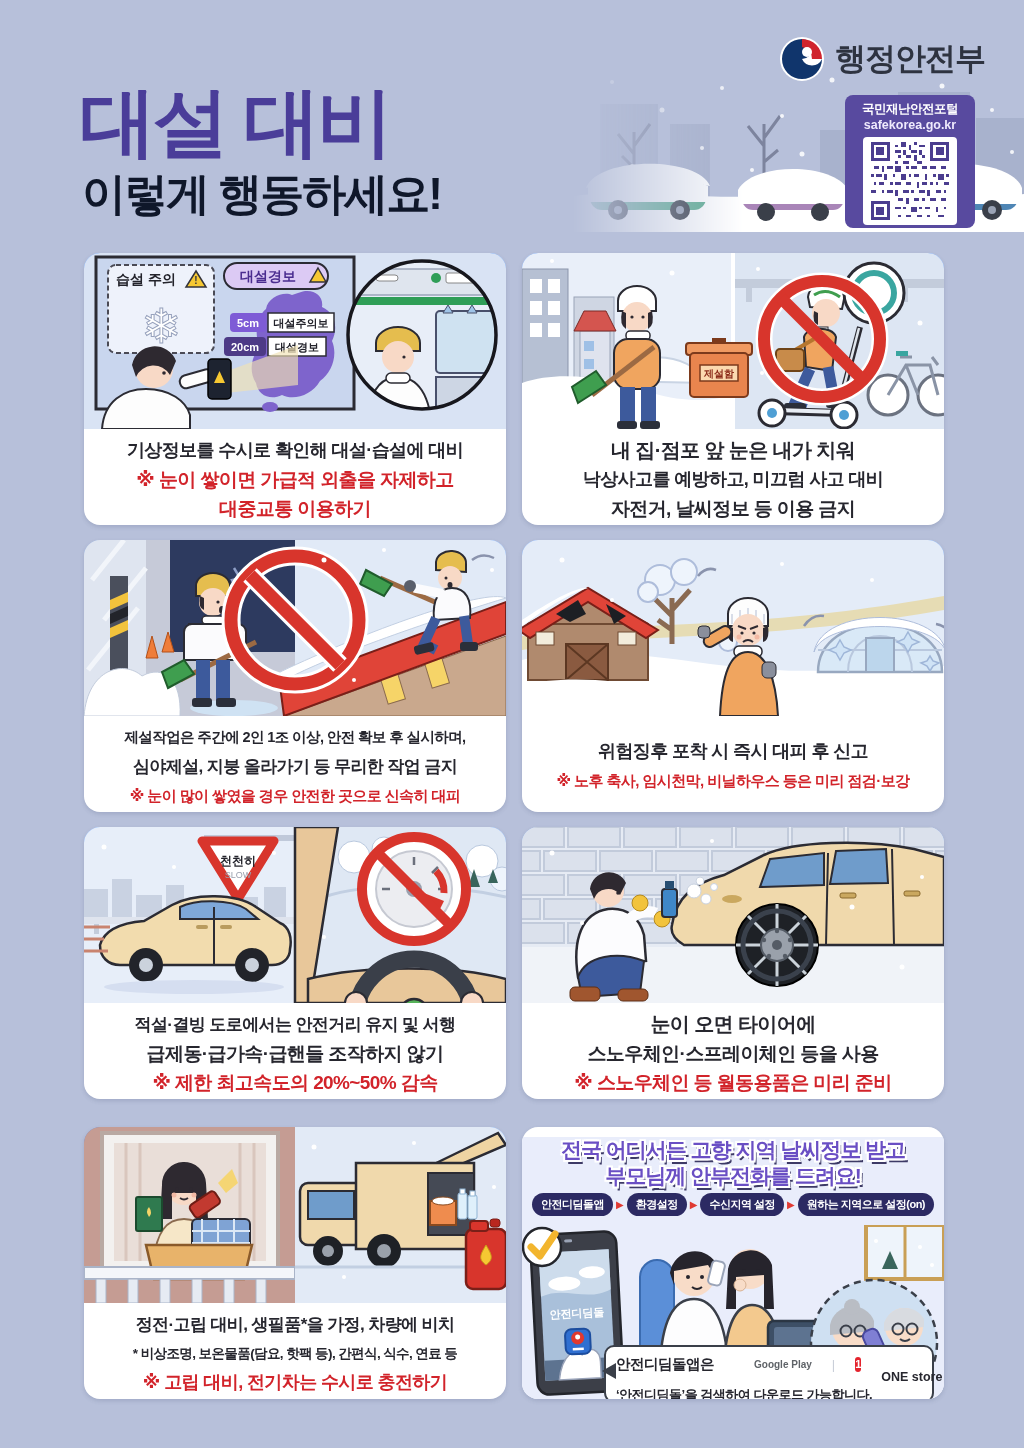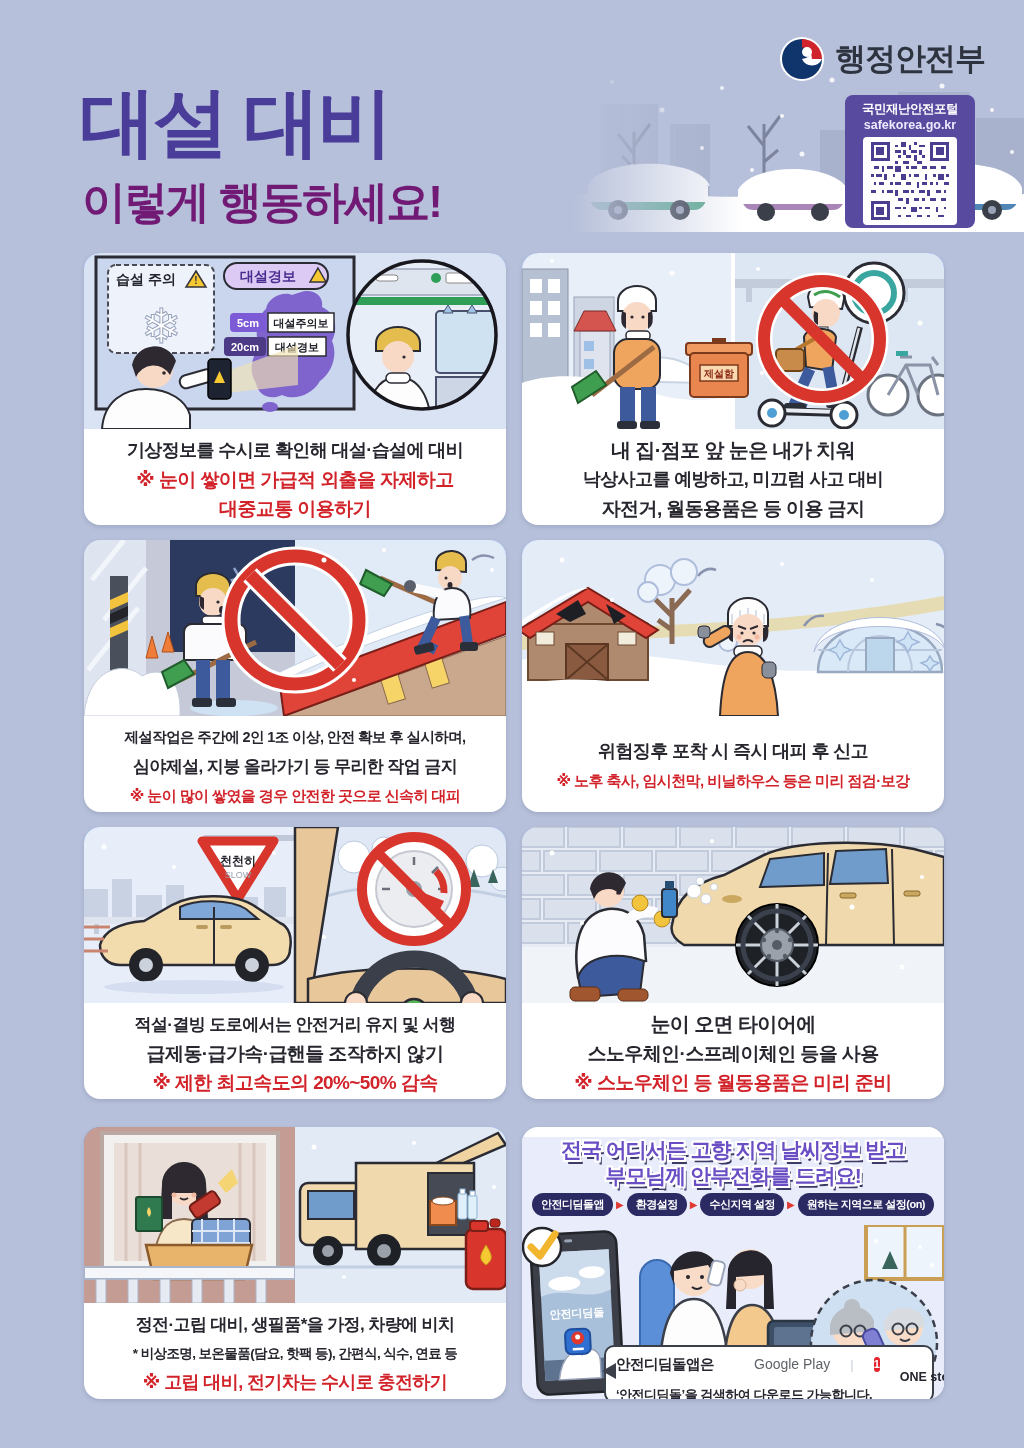--- a/index.html
+++ b/index.html
@@ -2,22 +2,22 @@
 <html><head>
 <meta charset="utf-8">
 <style>
   html,body{margin:0;padding:0;}
   body{font-family:"Liberation Sans","DejaVu Sans",sans-serif;}
   .poster{position:relative;width:1024px;height:1448px;background:#b7c0da;overflow:hidden;}
 
   
   .hdr-title{position:absolute;left:80px;top:84px;font-size:76px;font-weight:900;
     color:#4a3d99;letter-spacing:-3px;line-height:1;}
-  .hdr-sub{position:absolute;left:82px;top:180px;font-size:44px;font-weight:900;
-    color:#701a75;letter-spacing:-2px;line-height:1;}
+  .hdr-sub{position:absolute;left:82px;top:172px;font-size:44px;font-weight:900;
+    color:#0f172a;letter-spacing:-2px;line-height:1;}
   .ministry{position:absolute;top:36px;right:39px;display:flex;align-items:center;gap:10px;z-index:3;}
   .ministry-name{font-size:31px;font-weight:800;color:#2e3340;letter-spacing:-1px;}
   .scene{position:absolute;top:62px;right:0;width:452px;height:170px;z-index:1;
     -webkit-mask-image:linear-gradient(90deg,rgba(0,0,0,0),#000 38%);
     mask-image:linear-gradient(90deg,rgba(0,0,0,0),#000 38%);}
   .qr-panel{position:absolute;top:95px;right:49px;width:130px;height:133px;background:#584a9f;
     border-radius:8px;z-index:4;display:flex;flex-direction:column;align-items:center;padding-top:7px;box-sizing:border-box;}
   .qr-name{color:#fff;font-size:12.5px;font-weight:800;letter-spacing:-0.5px;line-height:1.25;}
   .qr-url{color:#efeafd;font-size:12.5px;font-weight:600;line-height:1.2;}
   .qr-box{margin-top:4px;width:94px;height:88px;background:#fff;border-radius:4px;
@@ -46,21 +46,21 @@
     border-radius:12px;padding:4px 9px;white-space:nowrap;}
   .step-arrow{color:#e03a33;font-size:10px;line-height:1;}
   .p8-scene{position:absolute;left:0;top:88px;width:422px;height:184px;}
   .bubble{position:absolute;left:82px;top:208px;width:330px;height:58px;background:#fff;
     border:2.5px solid #3a3f49;border-radius:10px;z-index:5;box-sizing:border-box;
     display:flex;flex-direction:column;justify-content:center;padding-left:10px;}
   .bubble:before{content:"";position:absolute;left:-12px;top:16px;border:8px solid transparent;
     border-right:14px solid #3a3f49;}
   .bb-line1{display:flex;align-items:center;gap:20px;}
   .bb-strong{font-size:14.5px;font-weight:900;color:#26262e;letter-spacing:-0.5px;white-space:nowrap;}
-  .bb-gp{font-size:14px;font-weight:400;color:#5f6368;white-space:nowrap;}
+  .bb-gp{font-size:10px;font-weight:700;color:#5f6368;white-space:nowrap;}
   .bb-store{font-size:12.5px;font-weight:800;color:#26262e;white-space:nowrap;margin-top:25px;}
   .bb-div{color:#c9ced8;font-size:13px;font-weight:400;}
   .one-badge{width:15px;height:15px;border-radius:4px;background:#e4232d;color:#fff;font-size:11px;
     font-weight:900;display:flex;align-items:center;justify-content:center;}
   .bb-line2{font-size:13px;font-weight:800;color:#26262e;letter-spacing:-0.5px;margin-top:2px;white-space:nowrap;}
 </style>
 </head>
 <body>
 
 <div class="poster">
@@ -321,21 +321,21 @@
               <circle cx="30" cy="8" r="2"></circle>
               <circle cx="236" cy="16" r="2"></circle>
               <circle cx="398" cy="70" r="2.5"></circle>
               <circle cx="240" cy="120" r="2"></circle>
             </g>
         </svg>
       </div>
       <div class="caption">
         <div class="cap dark" style="font-size:20px">내 집·점포 앞 눈은 내가 치워</div>
         <div class="cap dark" style="font-size:18px">낙상사고를 예방하고, 미끄럼 사고 대비</div>
-        <div class="cap dark" style="font-size:19px">자전거, 월동용품은 등 이용 금지</div>
+        <div class="cap dark" style="font-size:19px">자전거, 날씨정보 등 이용 금지</div>
       </div>
     </div>
 
     <div class="card">
       <div class="illus">
         <svg width="422" height="176" viewBox="0 0 422 176">
           <rect x="0" y="0" width="211" height="176" fill="#c6cad8"></rect>
           <rect x="0" y="0" width="62" height="176" fill="#dfe5f0"></rect>
           <path d="M8 40 L40 0 M20 80 L62 28 M4 130 L54 68" stroke="#f2f5fa" stroke-width="5"></path>
           <rect x="86" y="0" width="125" height="112" fill="#2d3a5f"></rect>

